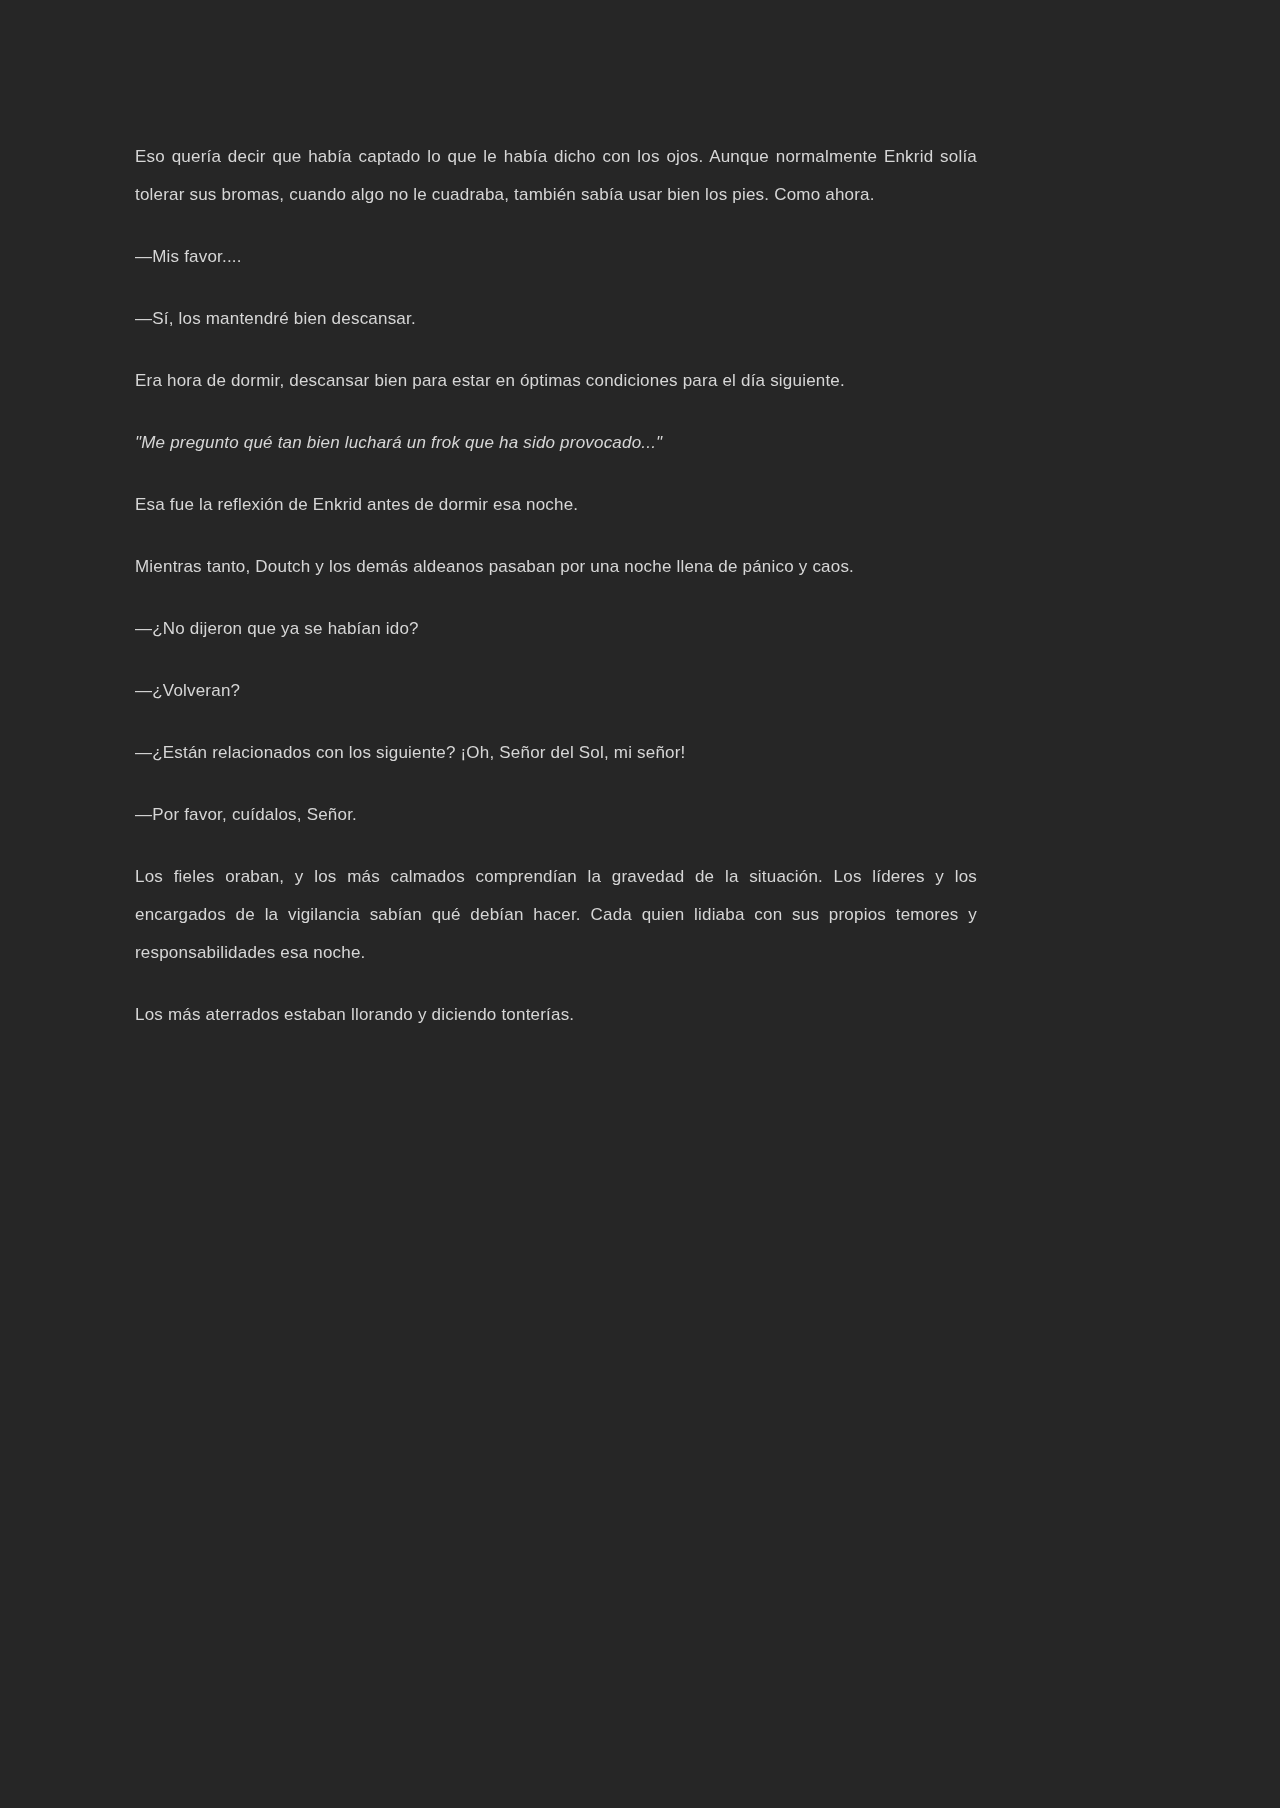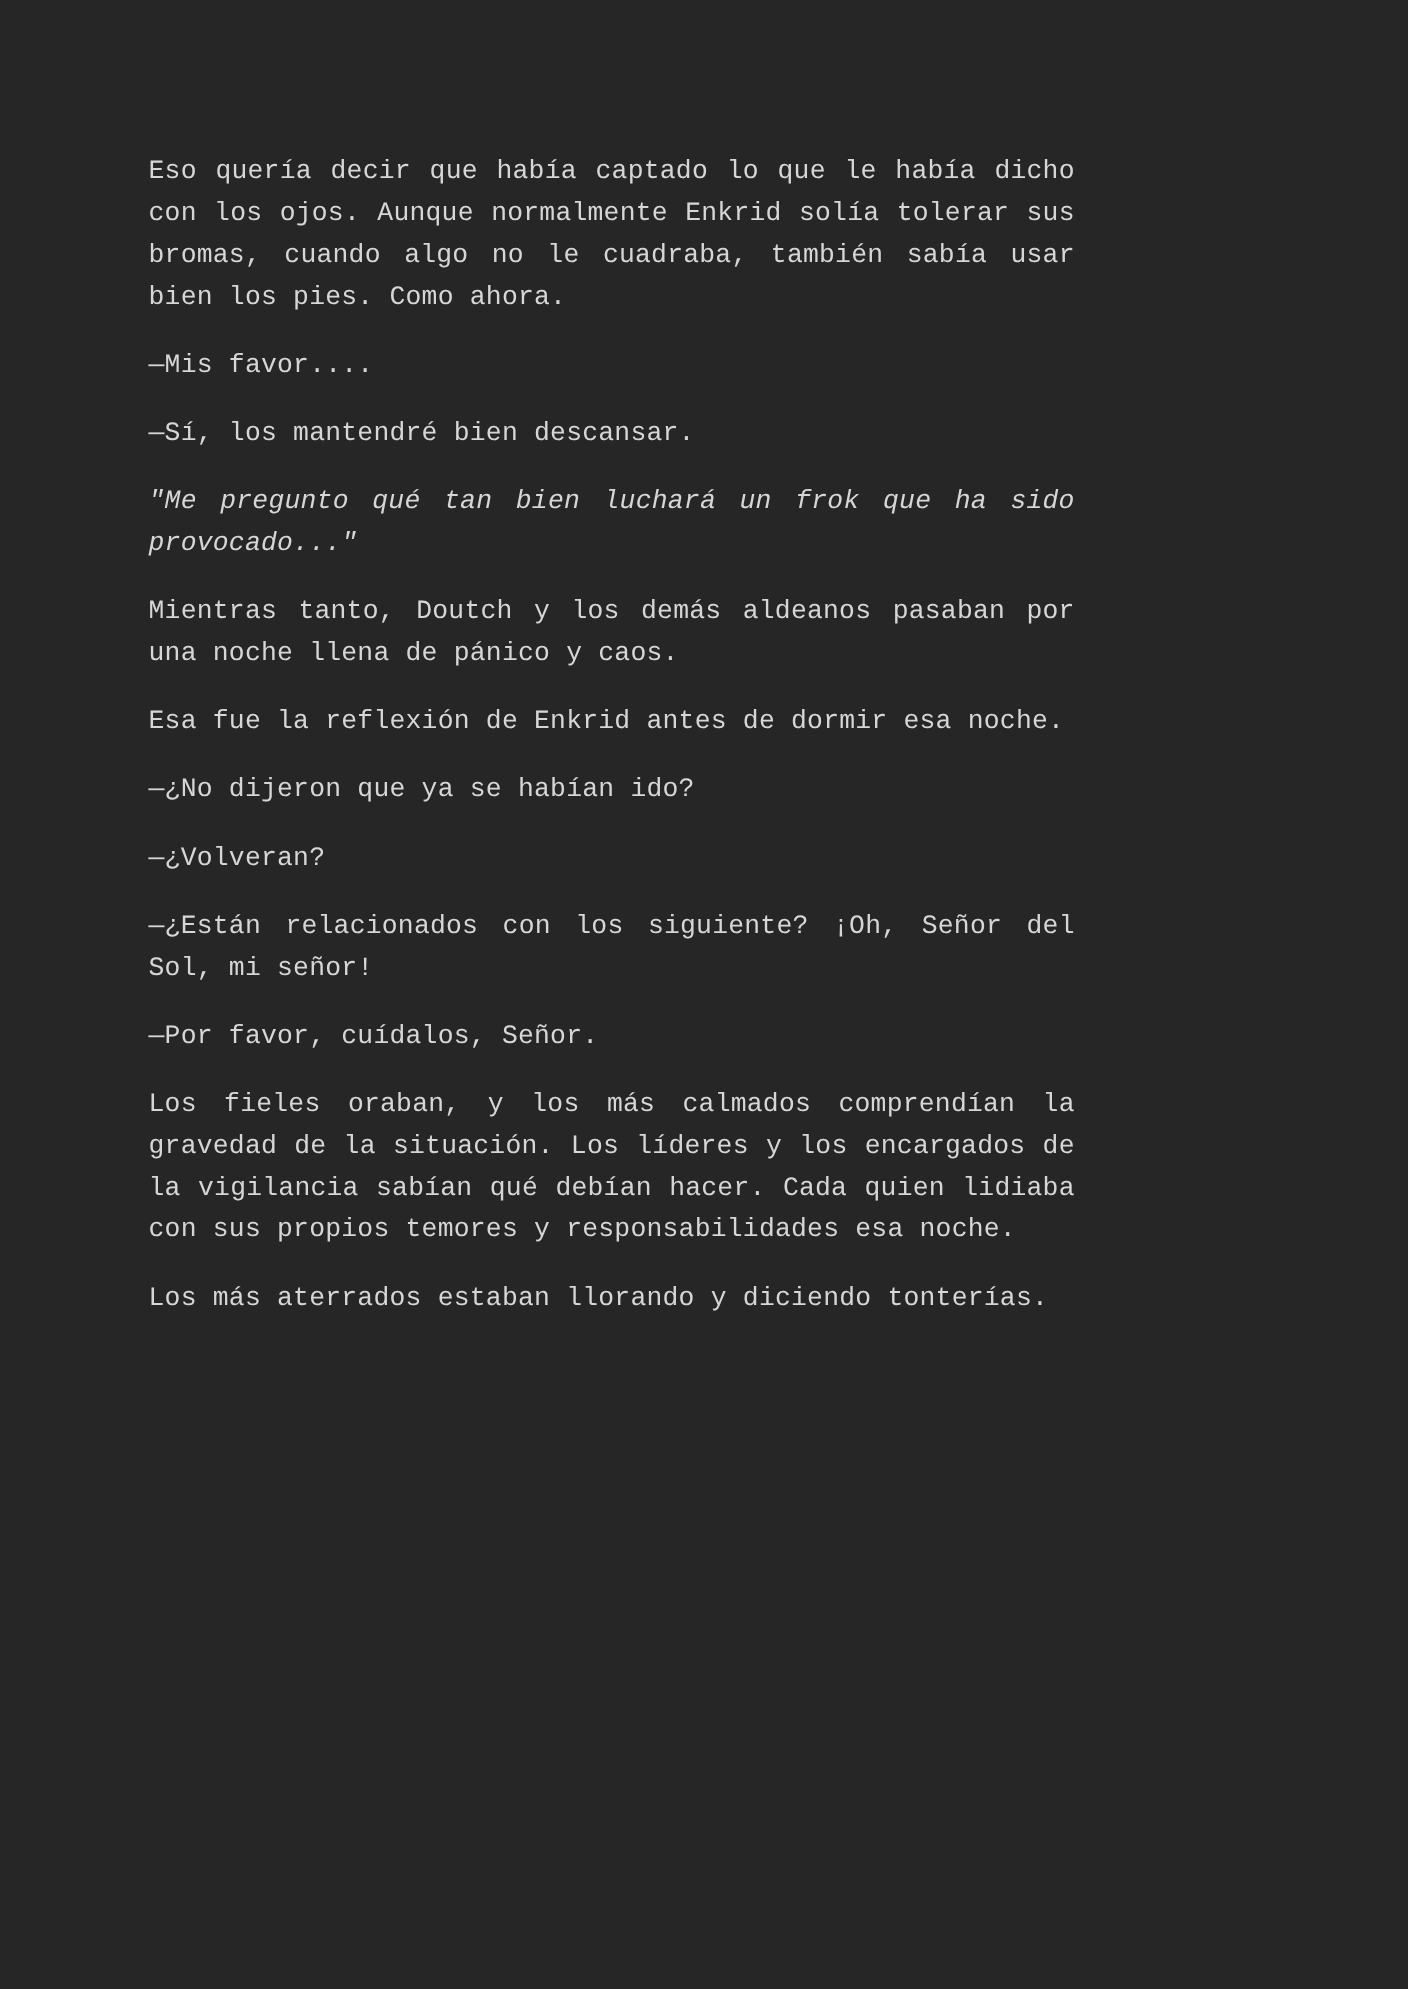--- a/index.html
+++ b/index.html
@@ -14,40 +14,41 @@
   }
   .page {
     box-sizing: border-box;
     width: 1280px;
     height: 1808px;
     padding: 138px 303px 60px 135px;
     background: #262626;
   }
   .page p {
     margin: 0 0 24px 0;
-    font-family: Liberation Mono, monospace;
-    font-size: 24px;
+    font-family: Liberation Sans, sans-serif;
+    font-size: 17px;
     line-height: 38px;
     color: #d6d6d6;
     text-align: justify;
     letter-spacing: 0.2px;
   }
   .page p.italic {
     font-style: italic;
   }
 </style>
 </head>
 <body>
 
 <div class="page">
   <p>Eso quería decir que había captado lo que le había dicho con los ojos. Aunque normalmente Enkrid solía tolerar sus bromas, cuando algo no le cuadraba, también sabía usar bien los pies. Como ahora.</p>
   <p>—Mis favor....</p>
   <p>—Sí, los mantendré bien descansar.</p>
+  <p>Era hora de dormir, descansar bien para estar en óptimas condiciones para el día siguiente.</p>
   <p class="italic">"Me pregunto qué tan bien luchará un frok que ha sido provocado..."</p>
+  <p>Esa fue la reflexión de Enkrid antes de dormir esa noche.</p>
   <p>Mientras tanto, Doutch y los demás aldeanos pasaban por una noche llena de pánico y caos.</p>
-  <p>Esa fue la reflexión de Enkrid antes de dormir esa noche.</p>
   <p>—¿No dijeron que ya se habían ido?</p>
   <p>—¿Volveran?</p>
   <p>—¿Están relacionados con los siguiente? ¡Oh, Señor del Sol, mi señor!</p>
   <p>—Por favor, cuídalos, Señor.</p>
   <p>Los fieles oraban, y los más calmados comprendían la gravedad de la situación. Los líderes y los encargados de la vigilancia sabían qué debían hacer. Cada quien lidiaba con sus propios temores y responsabilidades esa noche.</p>
   <p>Los más aterrados estaban llorando y diciendo tonterías.</p>
 </div>
 
 </body></html>

